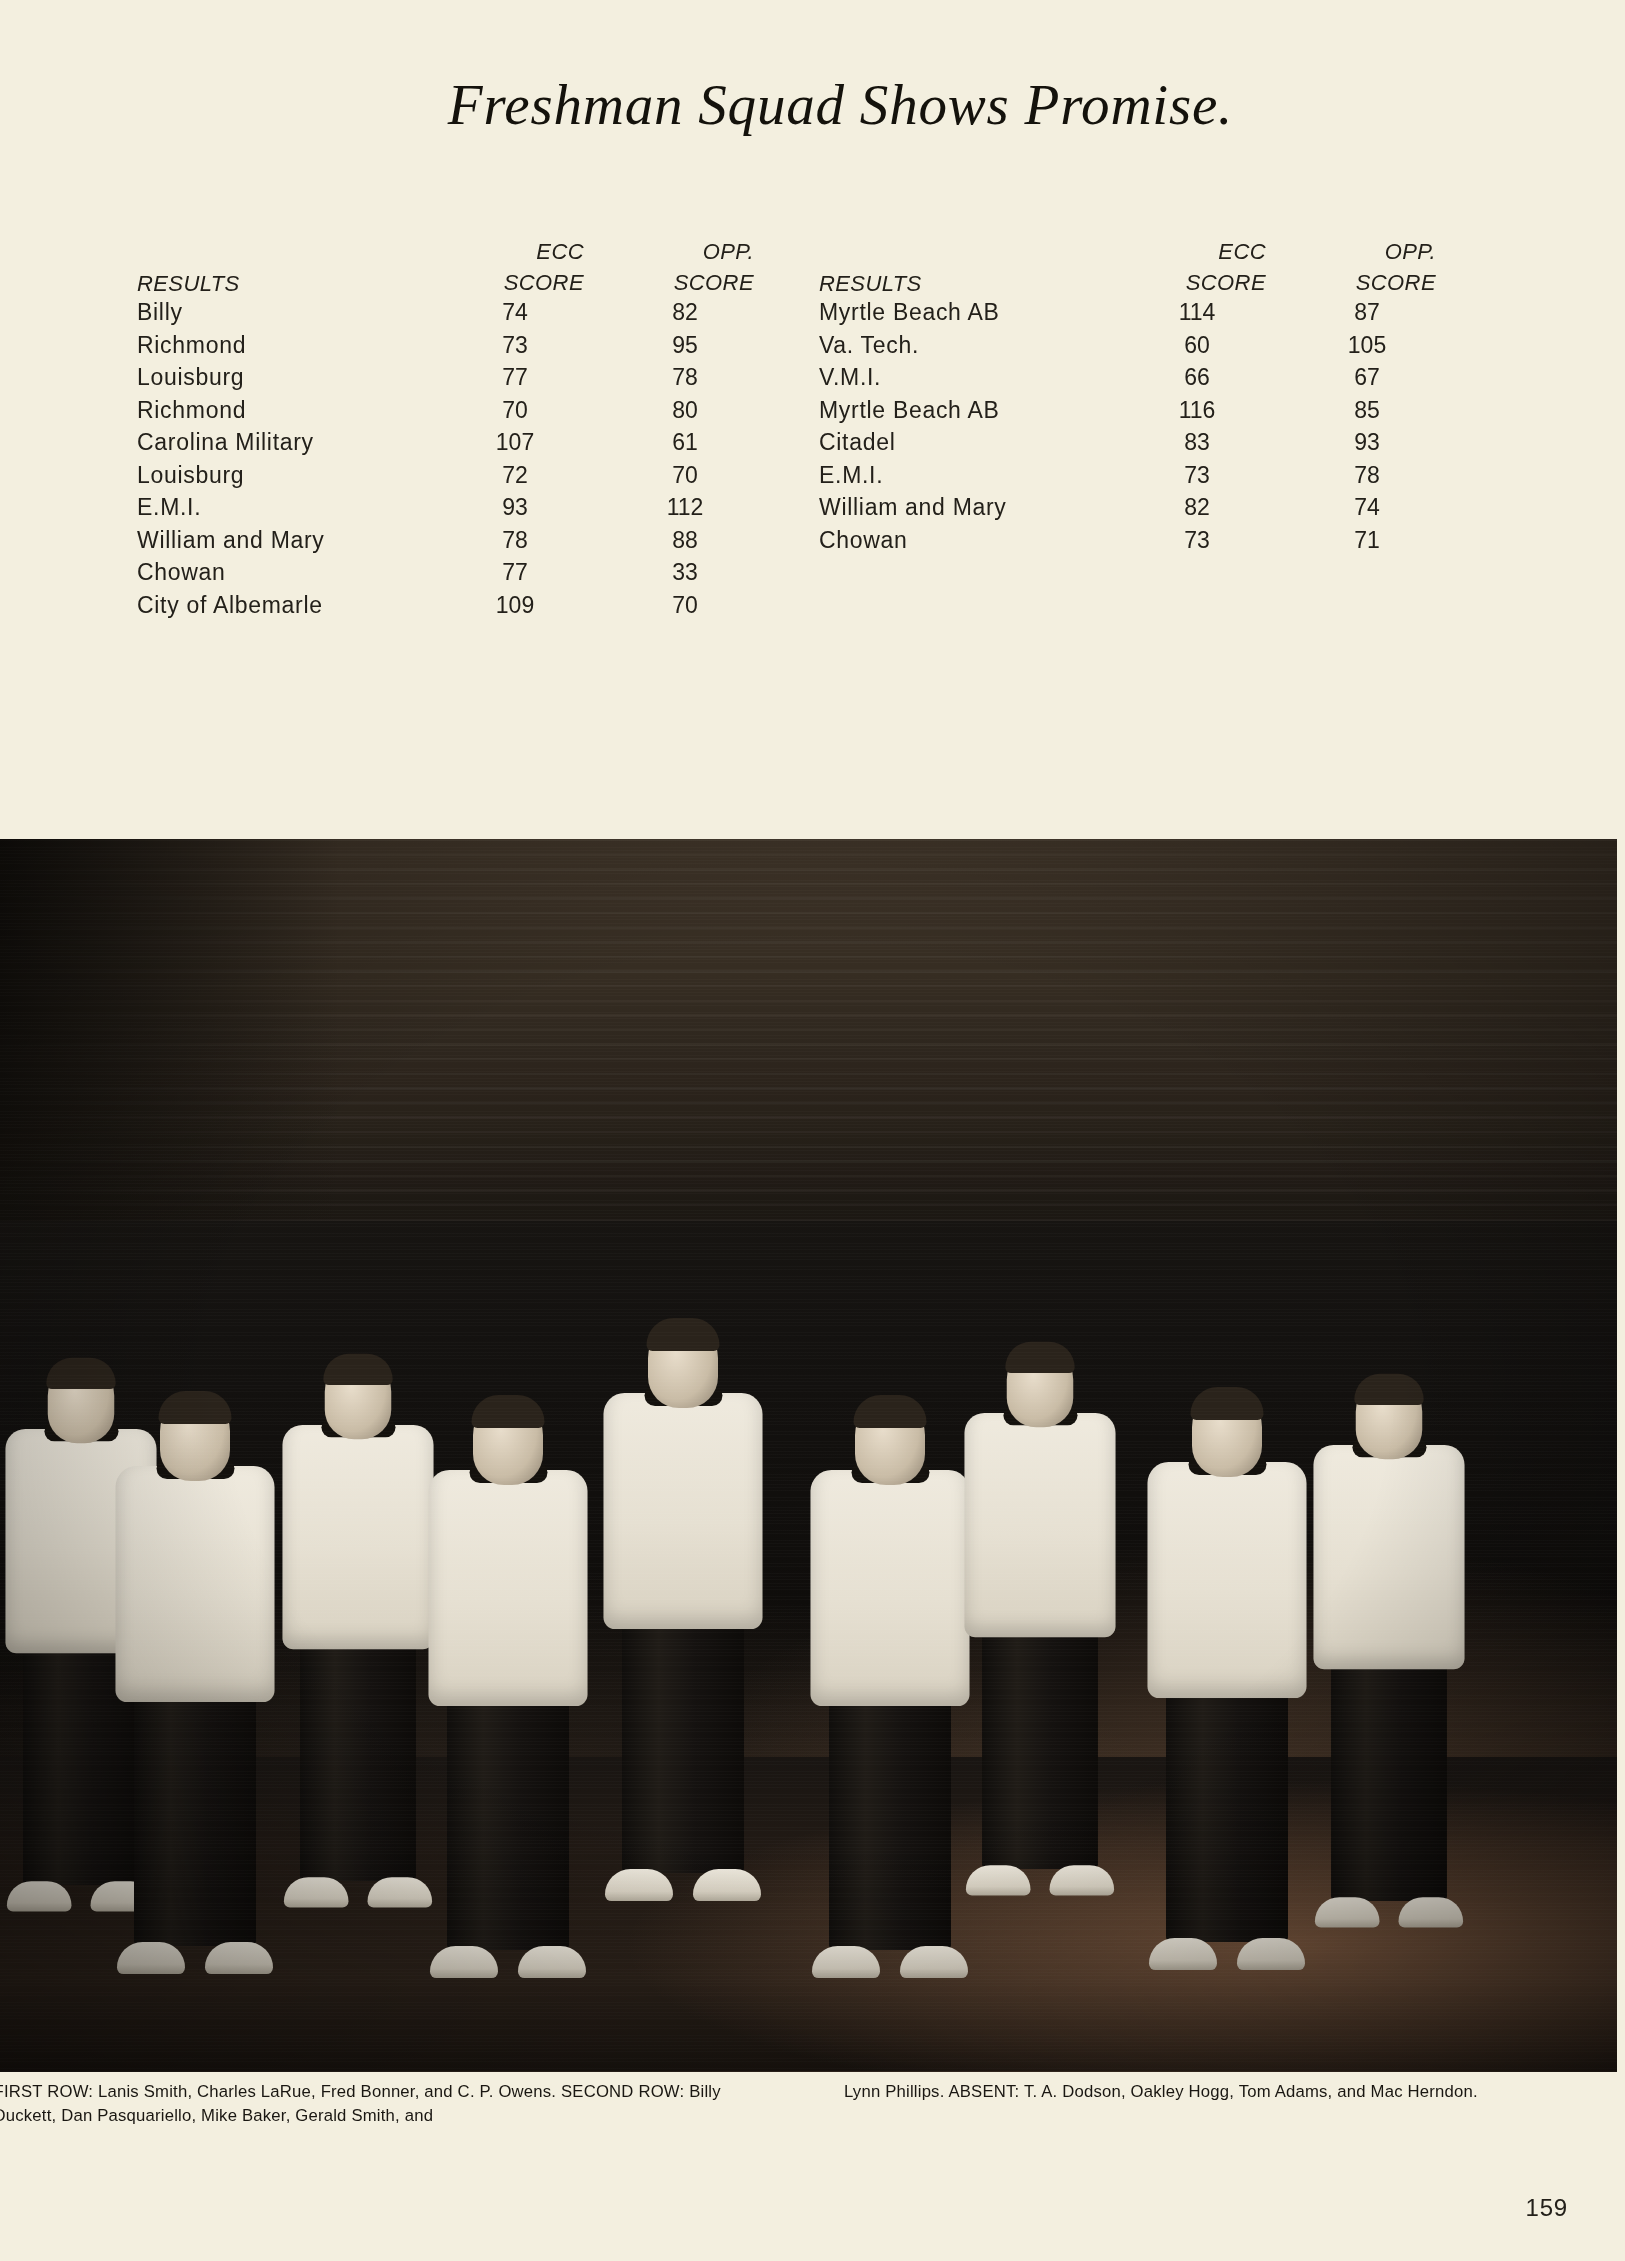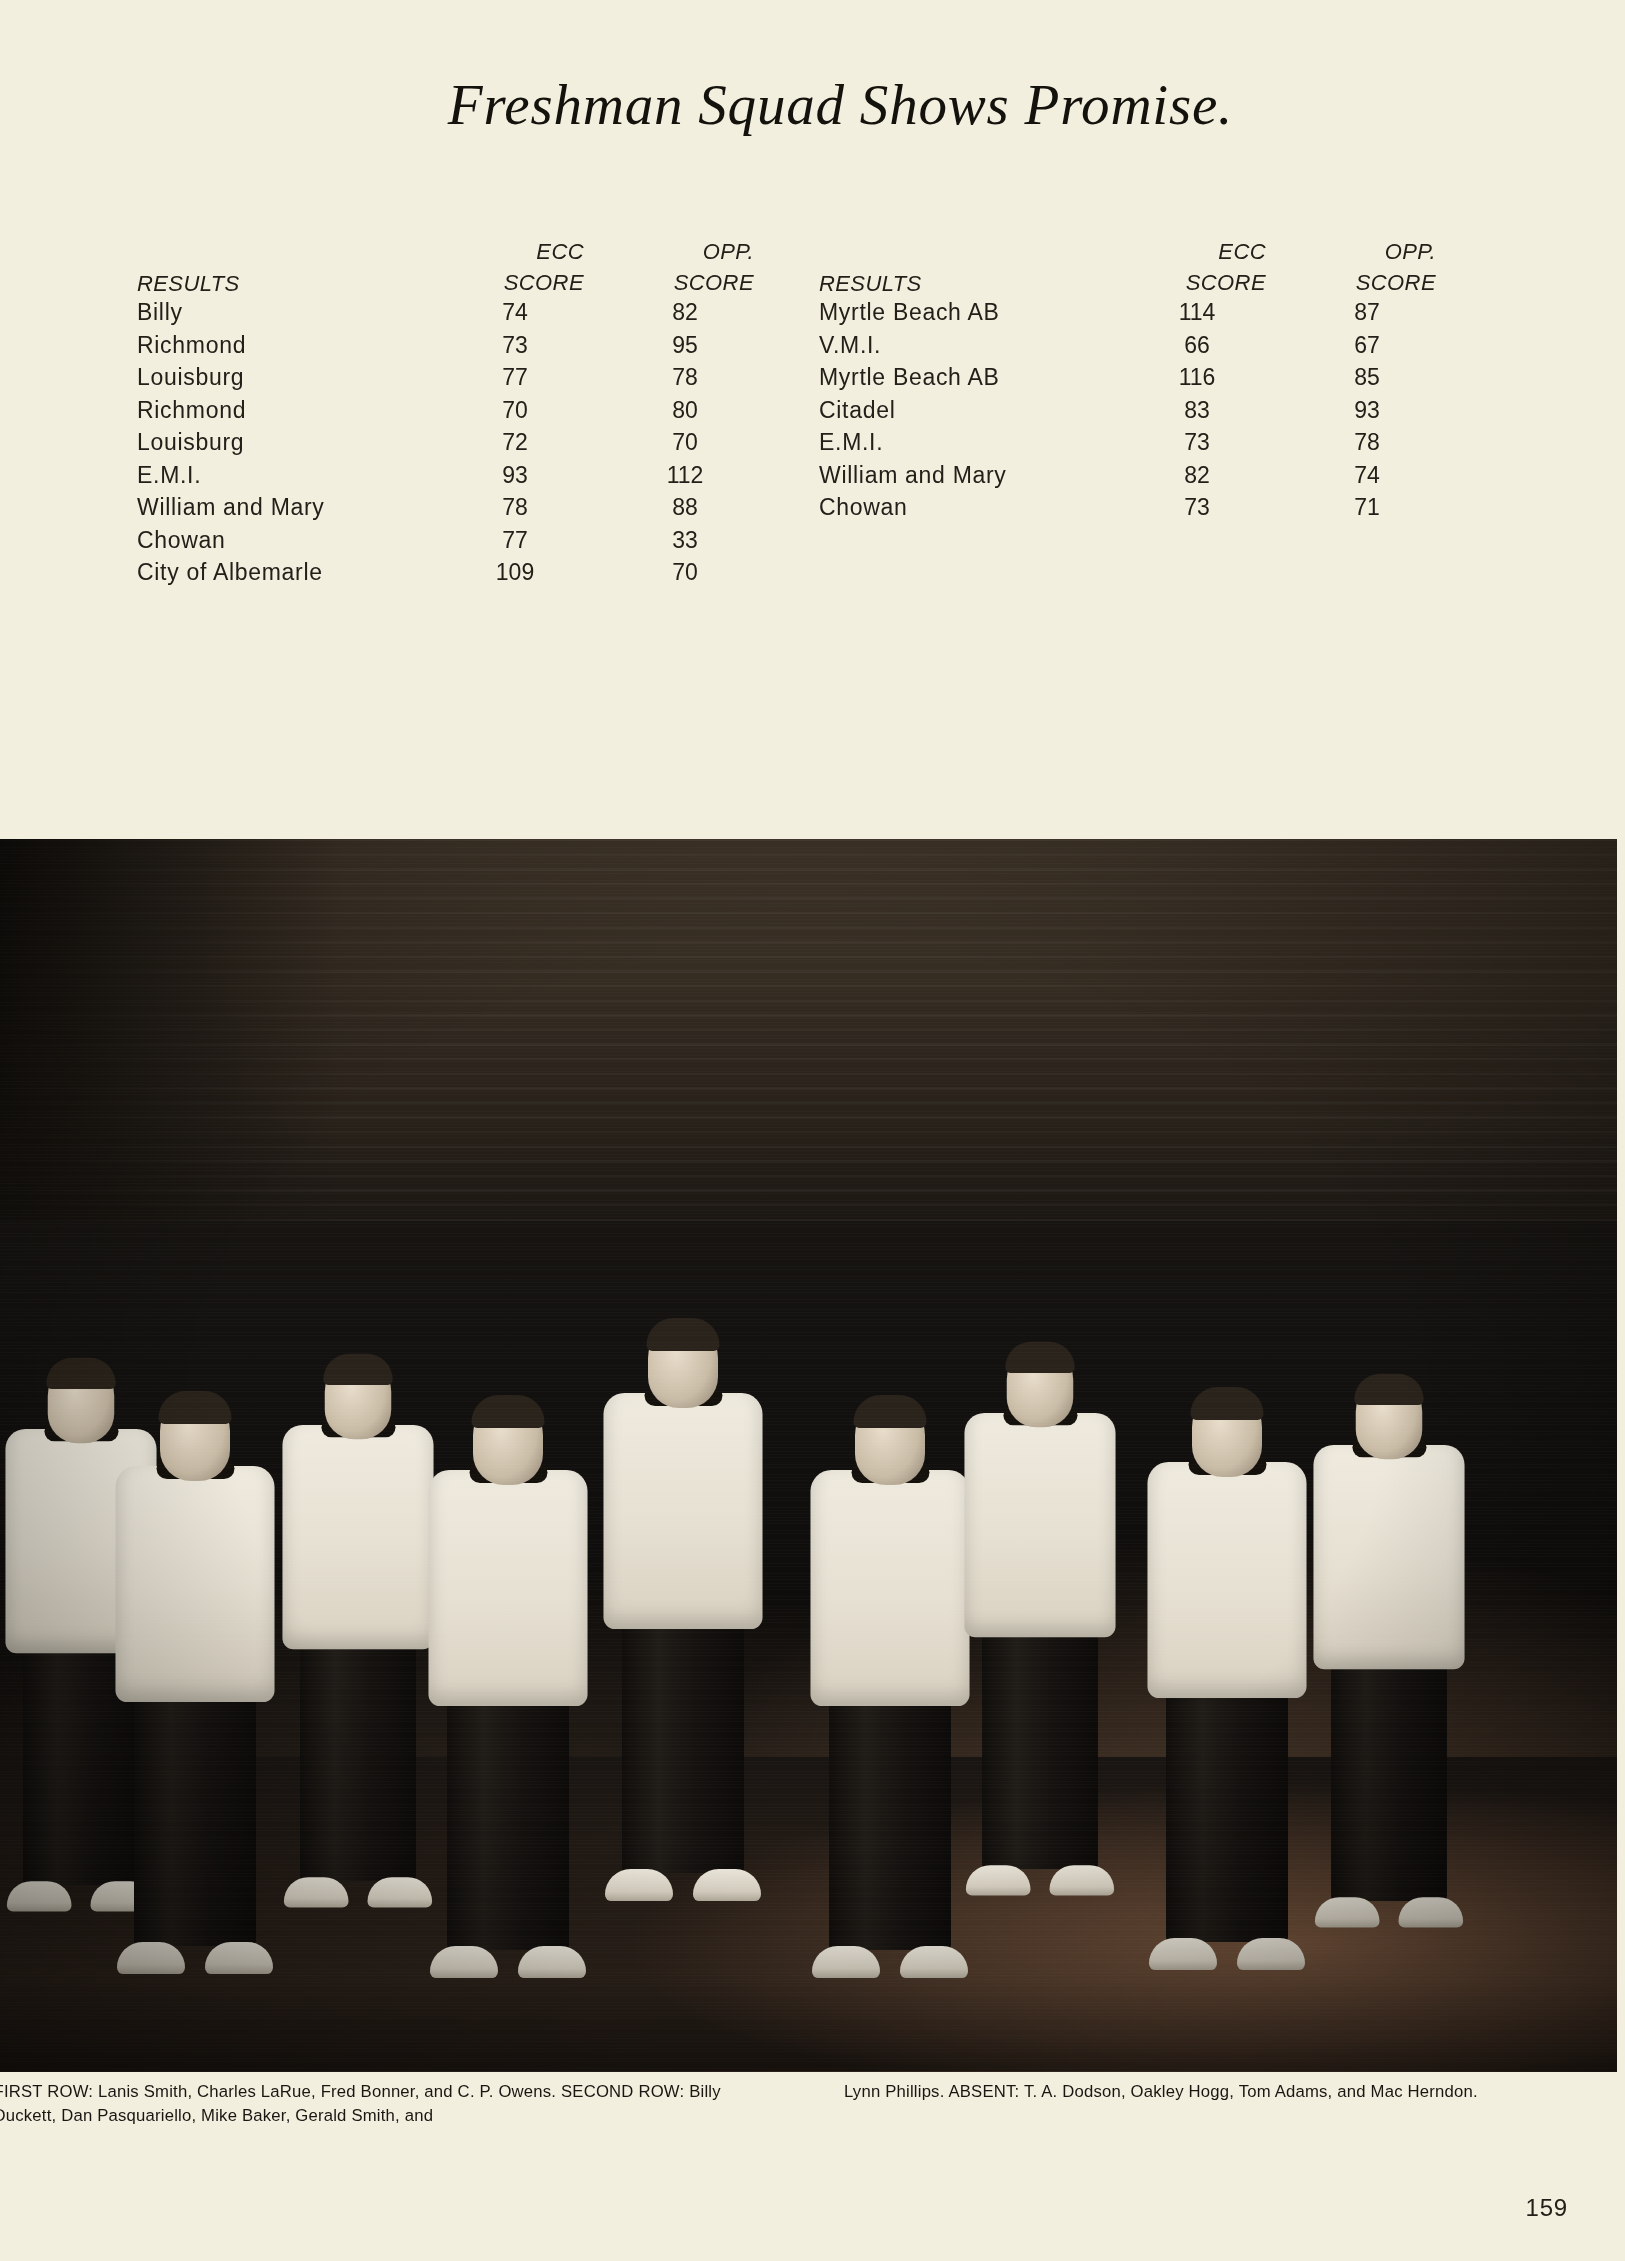--- a/index.html
+++ b/index.html
@@ -289,20 +289,25 @@
         <span class="team">Louisburg</span>
         <span class="ecc">77</span>
         <span class="opp">78</span>
       </div>
       <div class="row">
         <span class="team">Richmond</span>
         <span class="ecc">70</span>
         <span class="opp">80</span>
       </div>
       <div class="row">
+        <span class="team">Carolina Military</span>
+        <span class="ecc">107</span>
+        <span class="opp">61</span>
+      </div>
+      <div class="row">
         <span class="team">Louisburg</span>
         <span class="ecc">72</span>
         <span class="opp">70</span>
       </div>
       <div class="row">
         <span class="team">E.M.I.</span>
         <span class="ecc">93</span>
         <span class="opp">112</span>
       </div>
       <div class="row">
@@ -334,20 +339,25 @@
           <span class="l2">SCORE</span>
         </div>
       </div>
 
       <div class="row">
         <span class="team">Myrtle Beach AB</span>
         <span class="ecc">114</span>
         <span class="opp">87</span>
       </div>
       <div class="row">
+        <span class="team">Va. Tech.</span>
+        <span class="ecc">60</span>
+        <span class="opp">105</span>
+      </div>
+      <div class="row">
         <span class="team">V.M.I.</span>
         <span class="ecc">66</span>
         <span class="opp">67</span>
       </div>
       <div class="row">
         <span class="team">Myrtle Beach AB</span>
         <span class="ecc">116</span>
         <span class="opp">85</span>
       </div>
       <div class="row">

